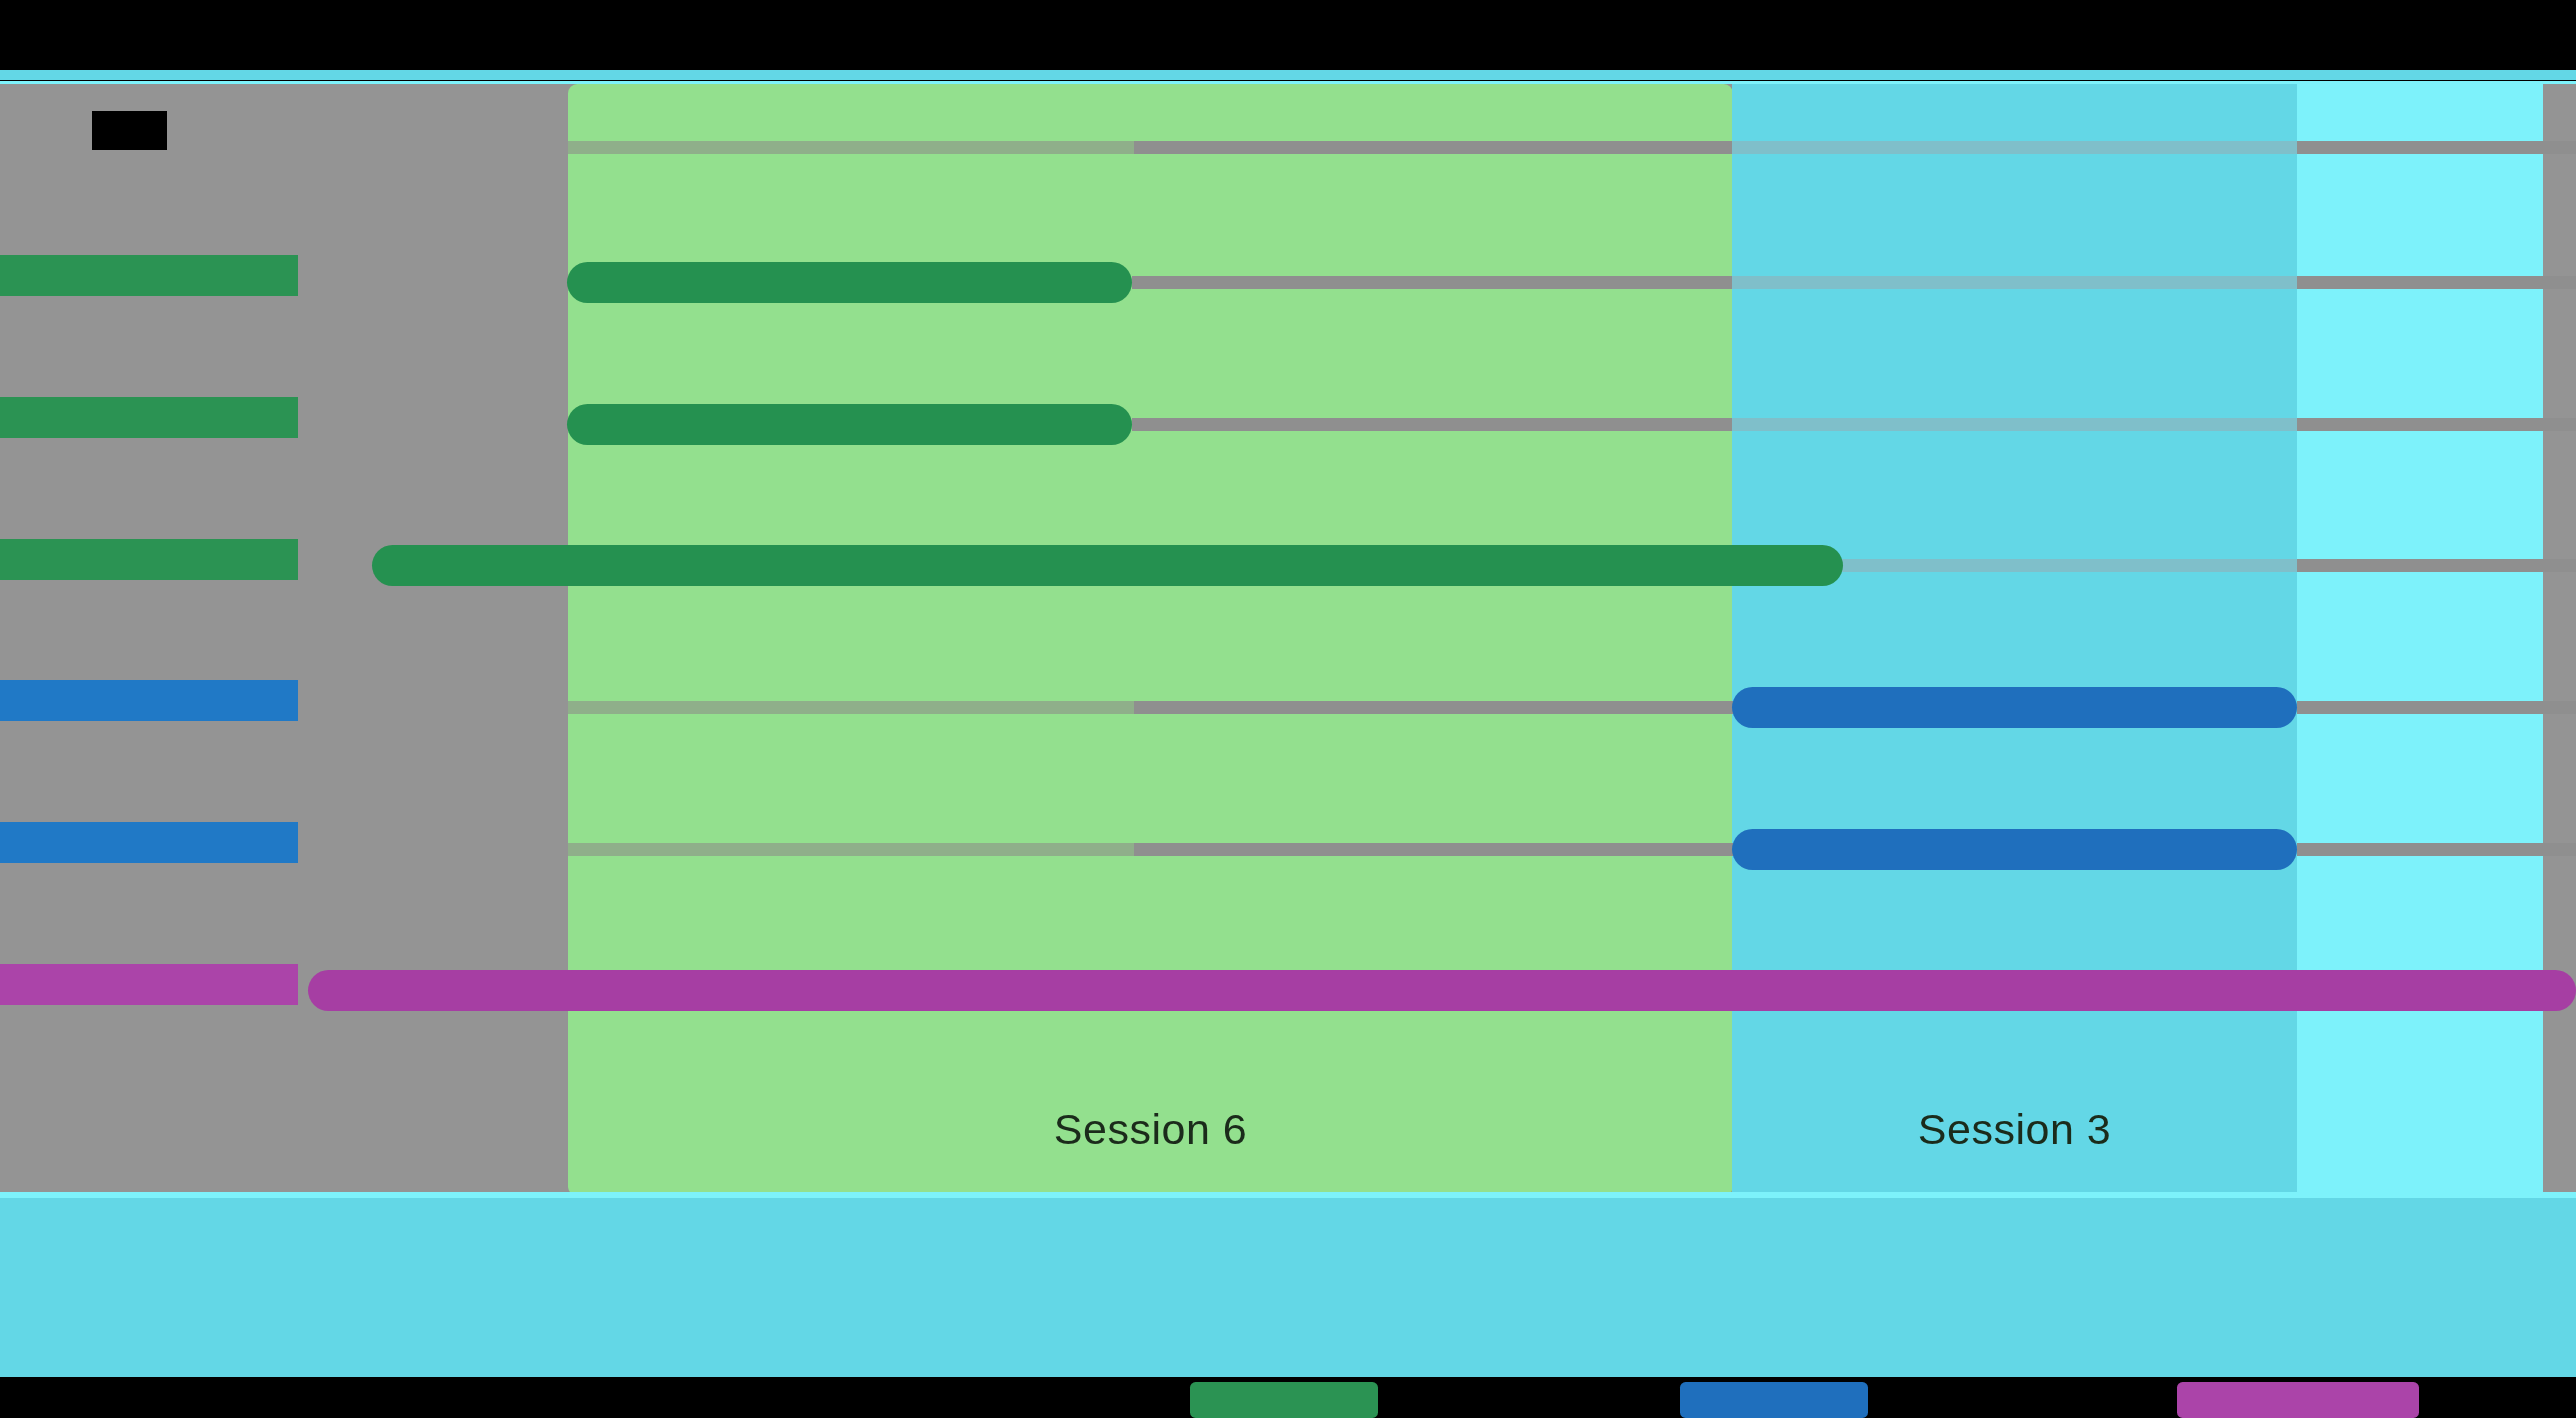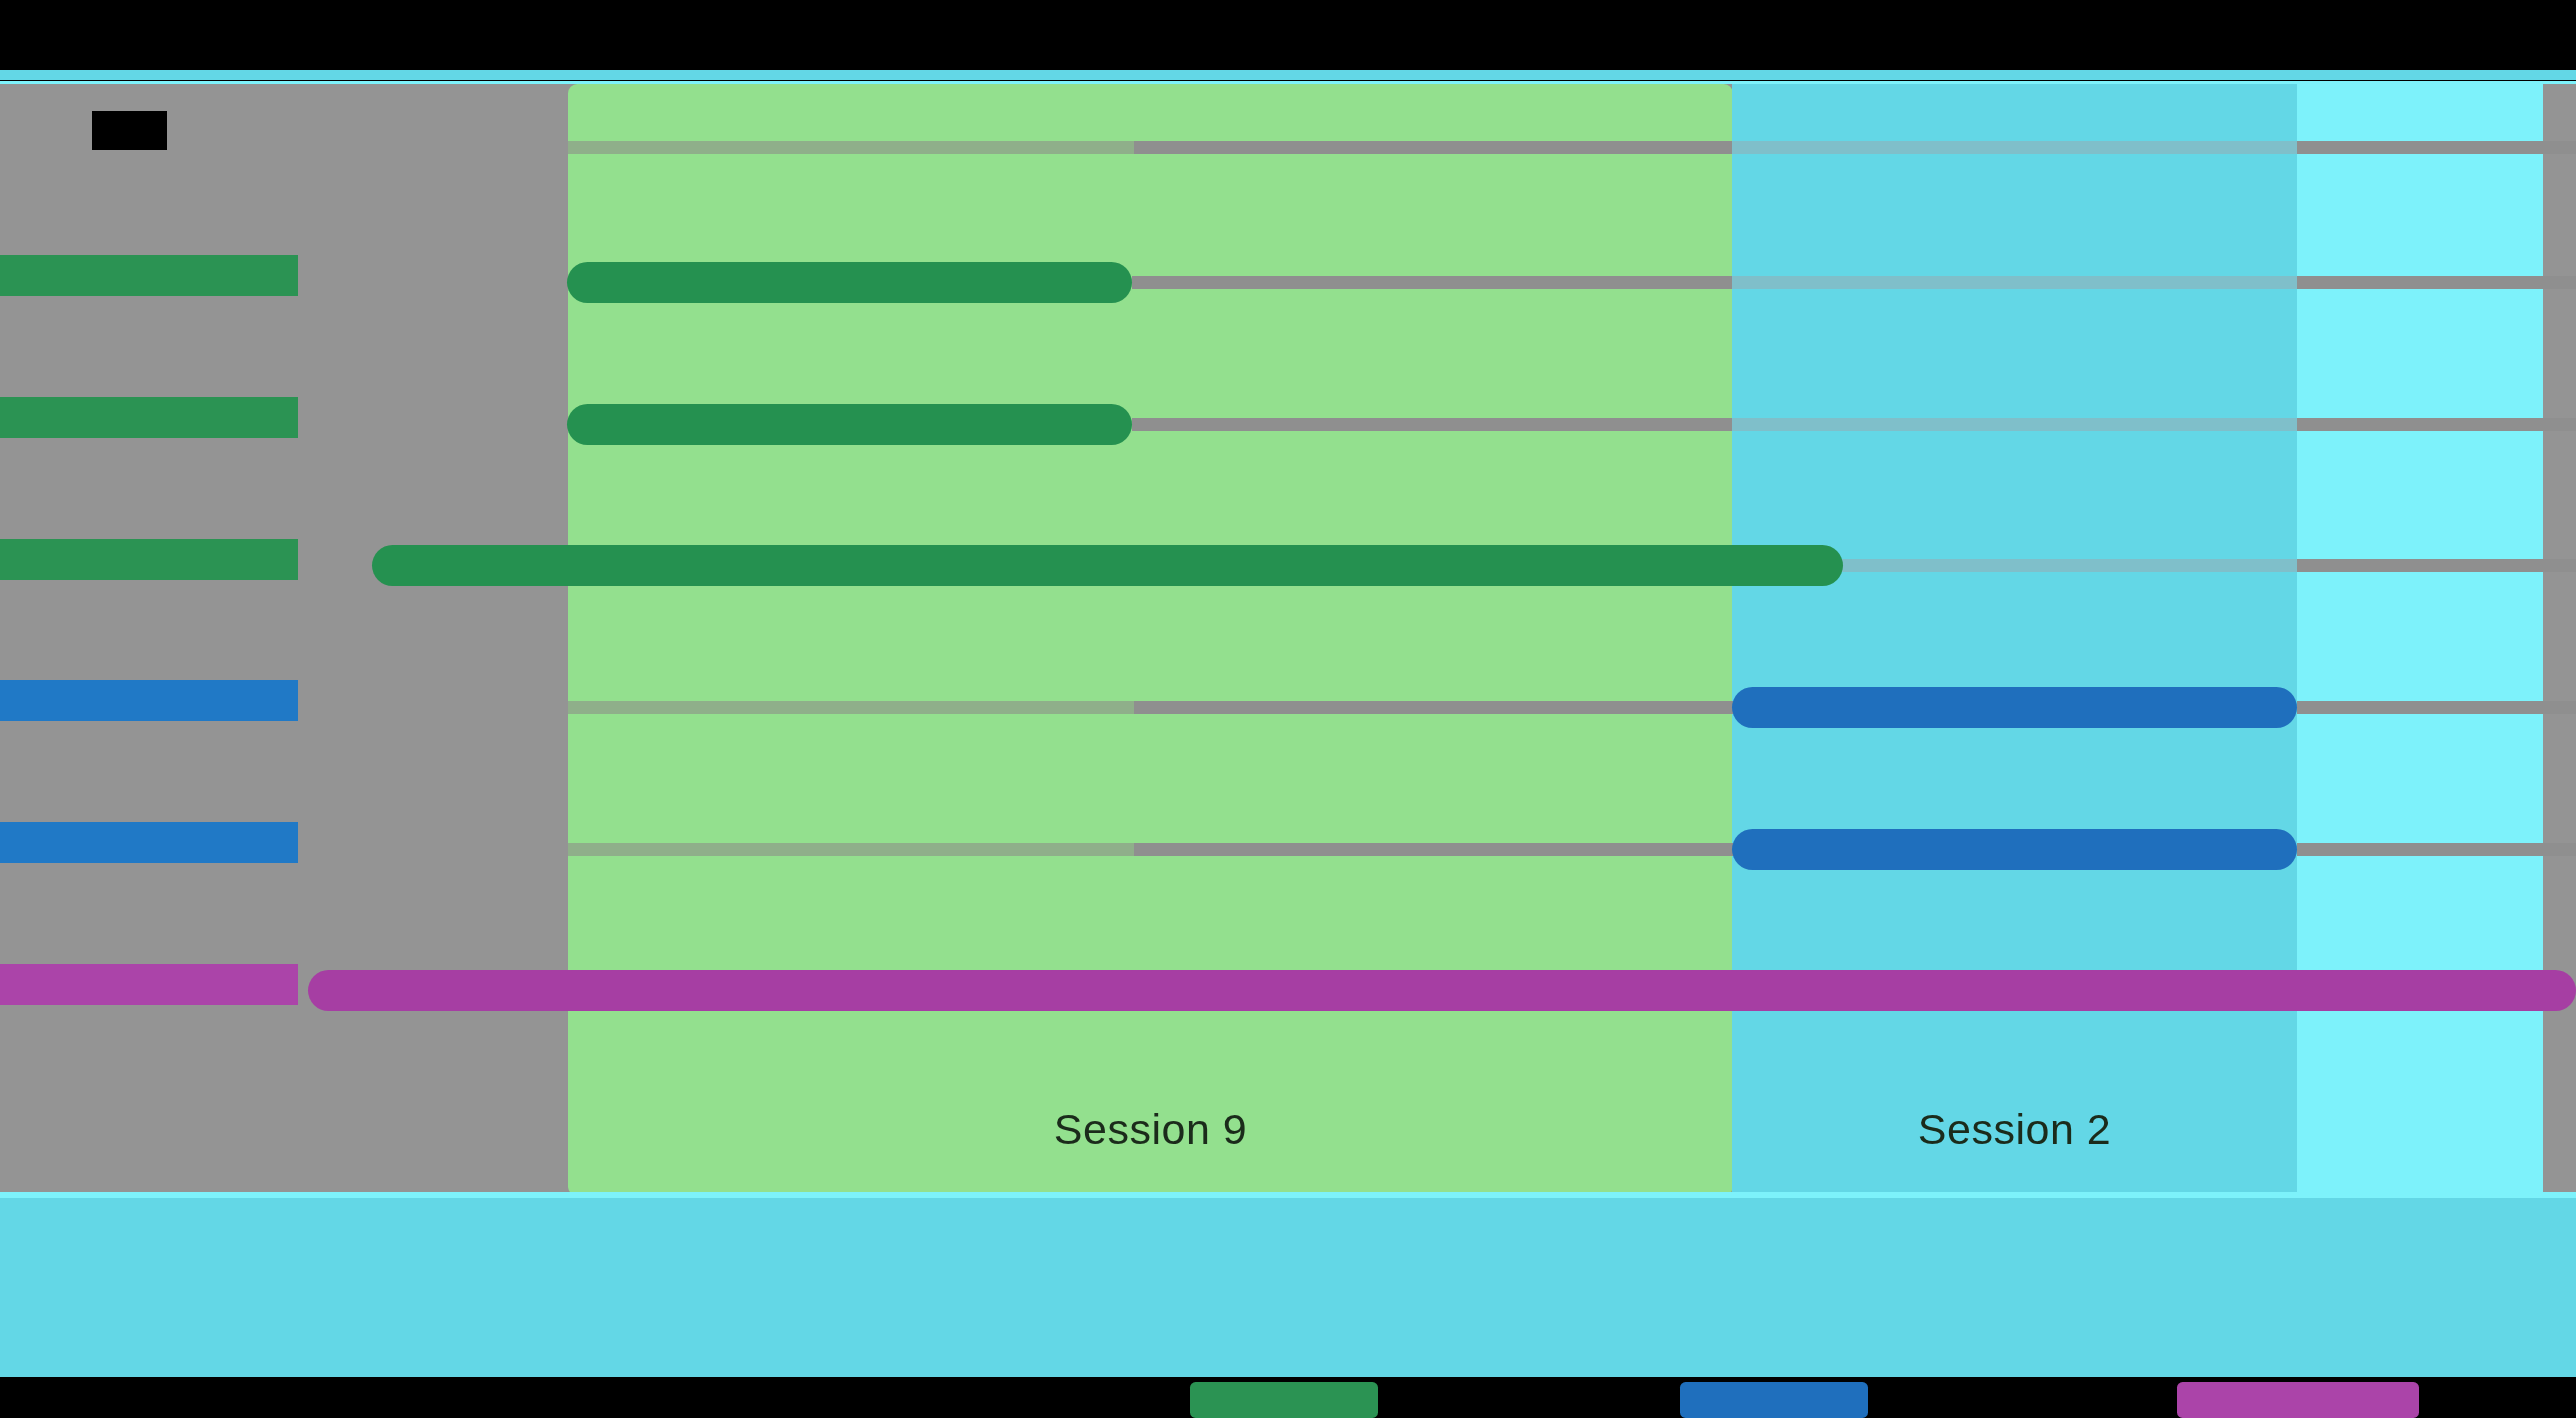--- a/index.html
+++ b/index.html
@@ -110,22 +110,22 @@
 <div class="abs rowline" style="left:2297px;top:843px;width:279px;"></div>
 <div class="abs bar bar-blue" style="left:1732px;top:829px;width:565px;"></div>
 
 <div class="abs redact redact-magenta" style="left:0px;top:964px;width:298px;"></div>
 <div class="abs bar bar-magenta" style="left:308px;top:970px;width:2268px;"></div>
 
 <div class="abs" id="footer-band-session1"></div>
 <div class="abs" id="footer-band-session2"></div>
 <div class="abs" id="footer-band-tail"></div>
 
-<div class="abs session-label" style="left:568px;top:1105px;width:1165px;text-align:center;">Session 9</div>
-<div class="abs session-label" style="left:1732px;top:1105px;width:565px;text-align:center;">Session 2</div>
+<div class="abs session-label" style="left:568px;top:1105px;width:1165px;text-align:center;">Session 6</div>
+<div class="abs session-label" style="left:1732px;top:1105px;width:565px;text-align:center;">Session 3</div>
 
 <div class="abs" id="lower-cyan-hair"></div>
 <div class="abs" id="lower-cyan-block"></div>
 
 <div class="abs" id="bottom-letterbox"></div>
 
 <div class="abs legend-swatch" id="legend-swatch-green"></div>
 <div class="abs legend-swatch" id="legend-swatch-blue"></div>
 <div class="abs legend-swatch" id="legend-swatch-magenta"></div>
 

